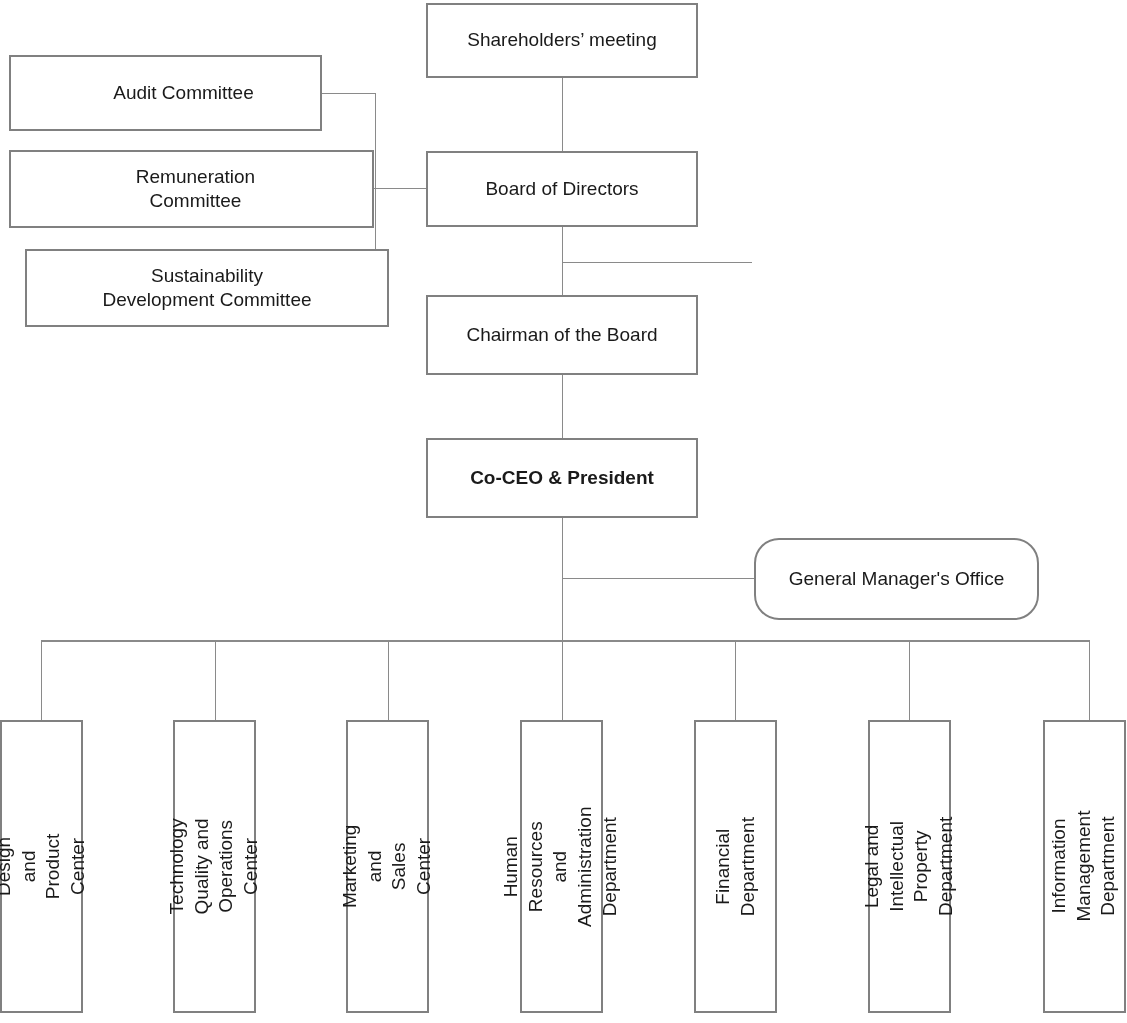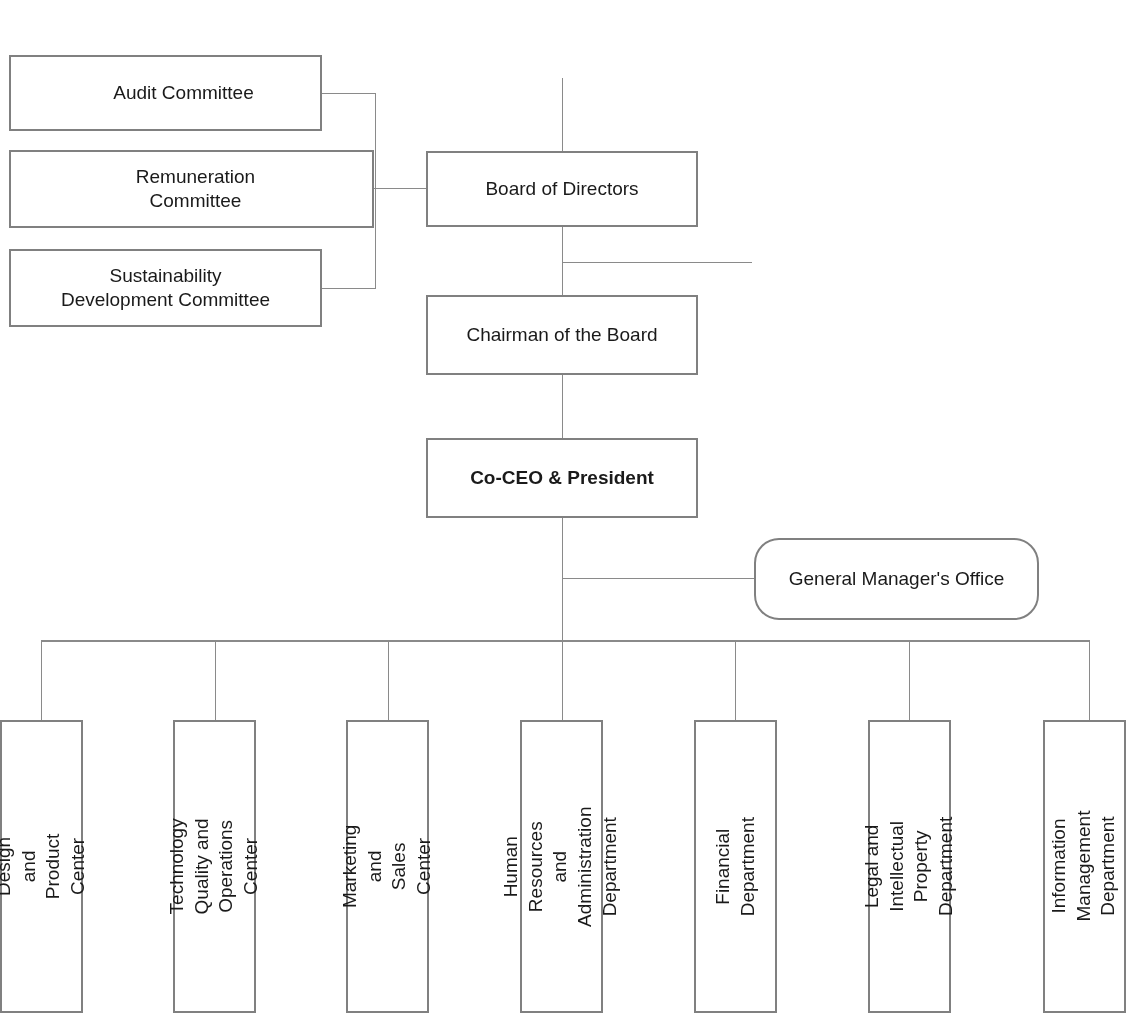--- a/index.html
+++ b/index.html
@@ -85,20 +85,23 @@
   <div class="conn bus-h" style="left:41px; top:640px; width:1049px;"></div>
 
   <div class="conn v" style="left:41px; top:640px; height:80px;"></div>
   <div class="conn v" style="left:215px; top:640px; height:80px;"></div>
   <div class="conn v" style="left:388px; top:640px; height:80px;"></div>
   <div class="conn v" style="left:562px; top:640px; height:80px;"></div>
   <div class="conn v" style="left:735px; top:640px; height:80px;"></div>
   <div class="conn v" style="left:909px; top:640px; height:80px;"></div>
   <div class="conn v" style="left:1089px; top:640px; height:80px;"></div>
 
+  <div class="node" style="left:426px; top:3px; width:272px; height:75px;">
+    <span class="label">Shareholders’ meeting</span>
+  </div>
 
   <div class="node" style="left:426px; top:151px; width:272px; height:76px;">
     <span class="label">Board of Directors</span>
   </div>
 
   <div class="node" style="left:426px; top:295px; width:272px; height:80px;">
     <span class="label">Chairman of the Board</span>
   </div>
 
   <div class="node" style="left:426px; top:438px; width:272px; height:80px;font-weight:bold;">
@@ -107,21 +110,21 @@
 
   <div class="node" style="left:9px; top:55px; width:313px; height:76px;padding-left:36px;">
     <span class="label">Audit Committee</span>
   </div>
 
   <div class="node" style="left:9px; top:150px; width:365px; height:78px;padding-left:8px;">
     <span class="label">Remuneration
 Committee</span>
   </div>
 
-  <div class="node" style="left:9px; top:249px; width:313px; height:78px;">
+  <div class="node" style="left:25px; top:249px; width:364px; height:78px;">
     <span class="label">Sustainability
 Development Committee</span>
   </div>
 
 
   <div class="node" style="left:754px; top:538px; width:285px; height:82px;border-radius:25px;">
     <span class="label">General Manager's Office</span>
   </div>
 
   <div class="node vert" style="left:0px; top:720px; width:83px; height:293px;">

